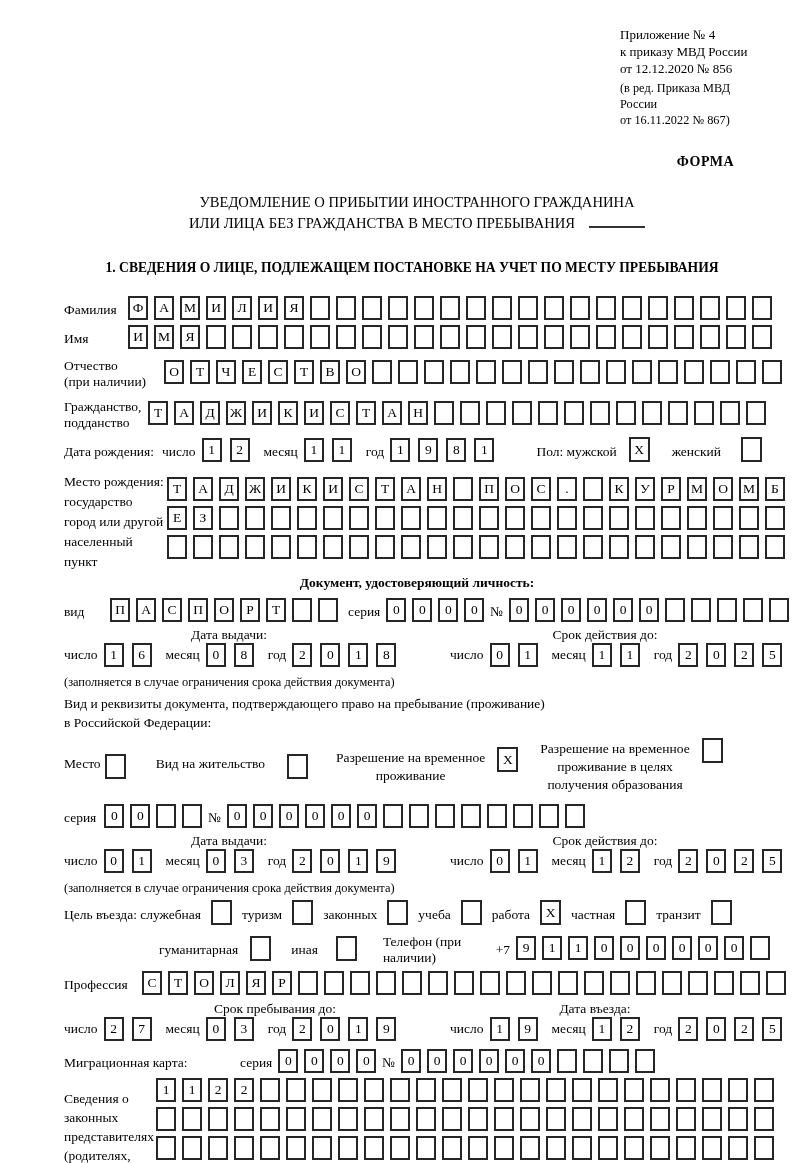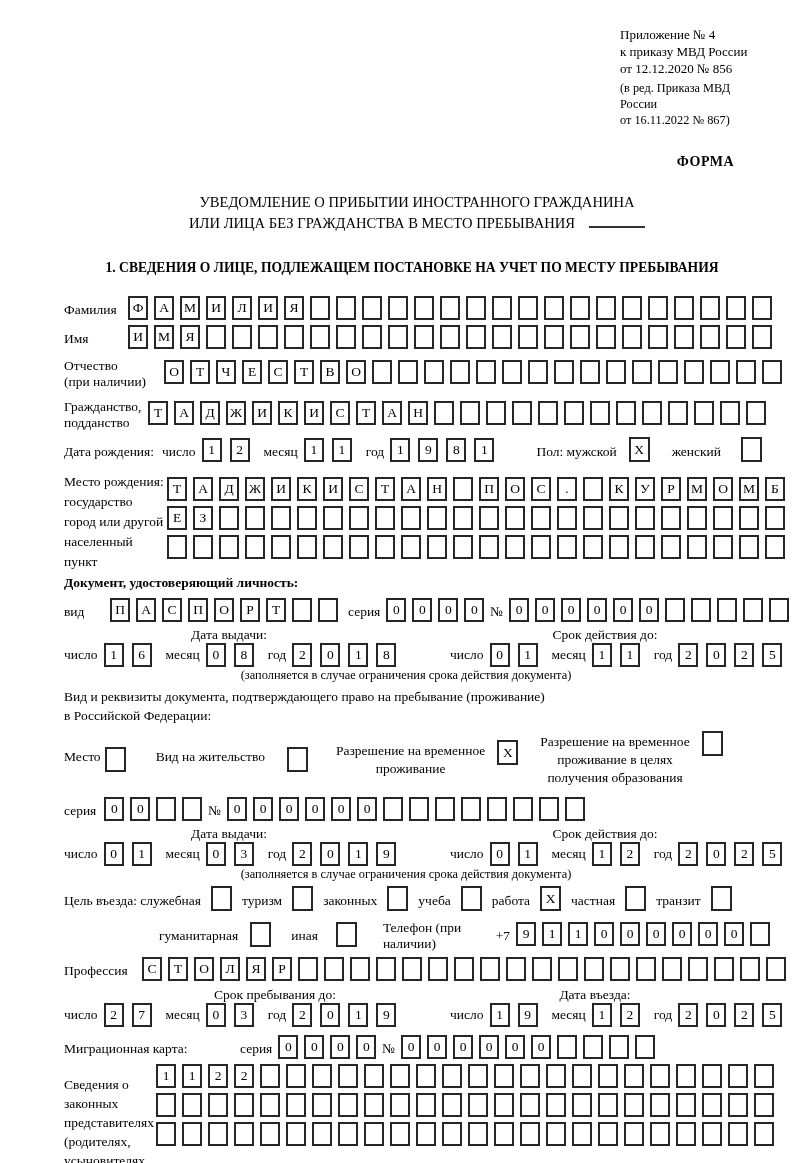--- a/index.html
+++ b/index.html
@@ -23,29 +23,29 @@
     flex:0 0 auto;width:20px;height:24px;box-sizing:border-box;
     border:2px solid #262626;background:#fff;margin-right:6px;
     display:flex;align-items:center;justify-content:center;
     font-size:13.5px;font-family:"Liberation Serif",serif;
   }
   .cell:last-child{margin-right:0;}
   .stack{display:flex;flex-direction:column;}
   .stack .boxes{margin-bottom:5px;}
   .cb{margin:0 0 0 6px;}
   .cb .cell{width:21px;height:25px;}
-  .center-bold{font-weight:bold;text-align:left;margin:20px 0 7px 0;}
+  .center-bold{font-weight:bold;text-align:center;margin:20px 0 7px 0;}
   .inline-lbl{padding-top:4px;margin:0 6px;}
   .date-pair{margin:2px 0 4px 0;}
   .dp-caps{display:flex;}
   .dp-caps .cap{text-align:center;}
   .dp-row{display:flex;align-items:flex-start;}
   .dgrp{display:flex;align-items:flex-start;}
   .dates .cell{margin-right:8px;}
-  .note{font-size:12.4px;text-align:center;margin:1px 22px 4px 0;}
+  .note{font-size:12.4px;text-align:left;margin:8px 22px 4px 0;}
   .resid{line-height:19px;margin:4px 0 6px 0;}
   .opt{display:flex;align-items:flex-start;}
   .opt .txt{text-align:center;line-height:18px;padding-top:2px;}
   .legal-note{font-size:12.6px;margin:10px 0 0 30px;}
   .purpose-row .inline-lbl{margin:0 4px 0 10px;}
 </style>
 </head>
 <body>
 
 <div class="appendix">

